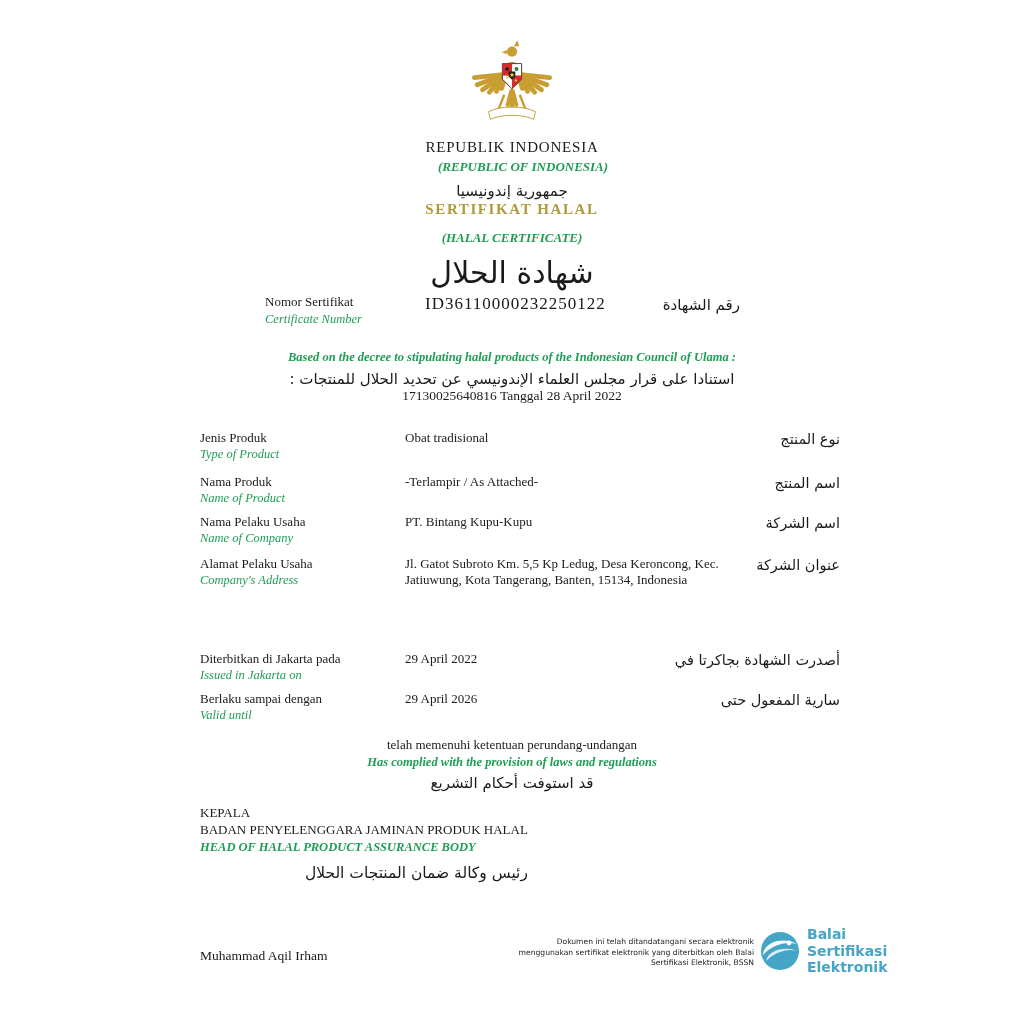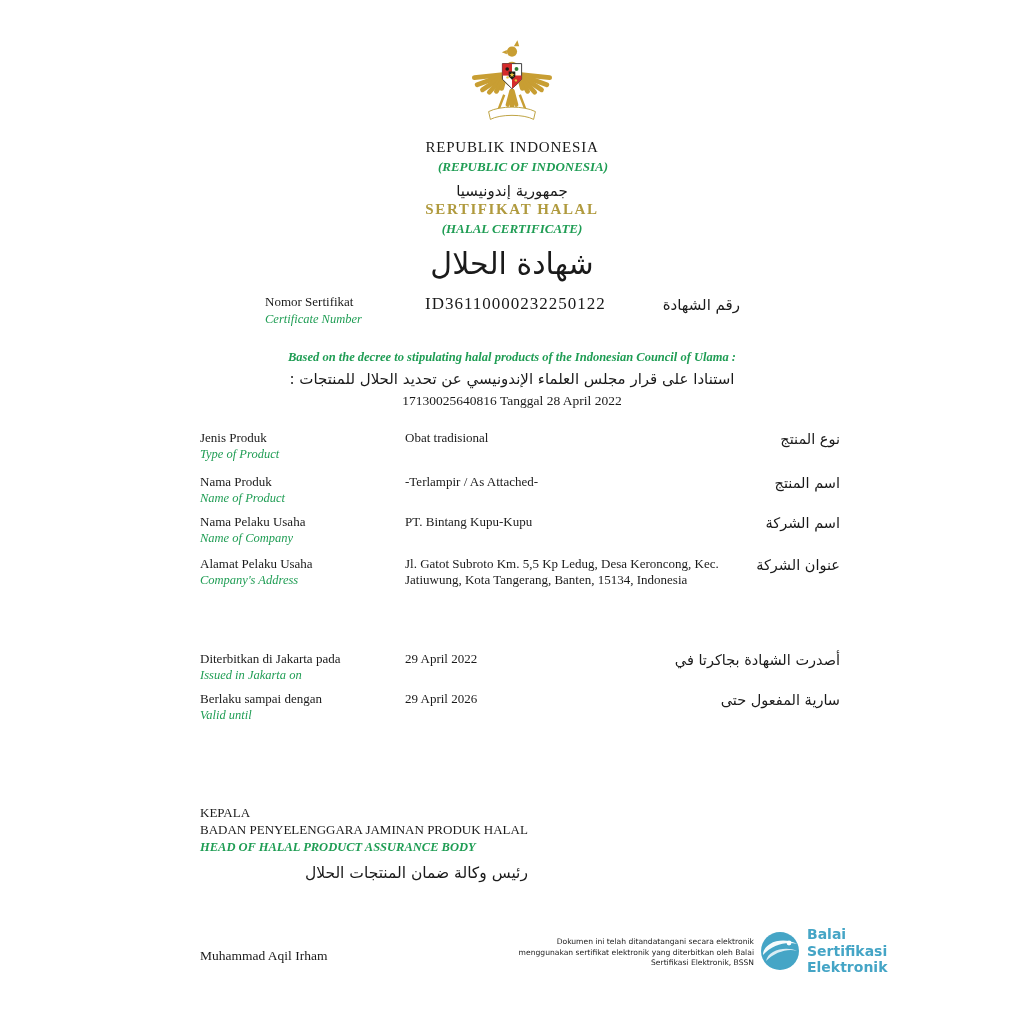--- a/index.html
+++ b/index.html
@@ -22,37 +22,37 @@
   .g-dark { fill:#1d1b14; }
   .g-star { fill:#e8c63f; }
   .g-green { fill:#2e7d32; }
 
   
   .header-text { position:absolute; top:139px; left:0; right:0; text-align:center; }
   .republik { font-size:15px; letter-spacing:.8px; }
   .republik-en { font-size:13px; margin-top:3px;padding-left:22px; }
   .republik-ar { font-size:15px; margin-top:7px; }
   .sert-halal { font-size:15px; letter-spacing:1.6px; font-weight:bold; color:var(--gold-title,#b09a3e); margin-top:1px; }
-  .sert-halal-en { font-size:13px; margin-top:3px;font-family:Liberation Serif, serif; }
+  .sert-halal-en { font-size:13px; margin-top:12px;font-family:Liberation Serif, serif; }
   .sert-halal-ar { font-size:30px; margin-top:9px; }
 
   
   .certnum { position:absolute; top:294px; left:0; width:100%; height:40px; }
   .cn-label { position:absolute; left:265px; top:0; }
   .cn-id { font-size:13px; }
   .cn-en { font-size:12.5px; margin-top:2px; }
   .cn-value { position:absolute; left:425px; top:0; font-size:17px; letter-spacing:1px; }
   .cn-ar { position:absolute; right:284px; top:2px; font-size:15px; }
 
   
   .decree { position:absolute; top:347px; left:0; right:0; text-align:center; }
   .decree-id { font-size:13px; }
   .decree-en { font-size:12.5px; margin-top:3px; }
   .decree-ar { font-size:15px; margin-top:5px; }
-  .decree-num { font-size:13.5px; margin-top:5px; }
+  .decree-num { font-size:13.5px; }
 
   
   .frow { position:absolute; left:0; width:100%; }
   .f-label { position:absolute; left:200px; width:200px; line-height:1.22; }
   .f-id { font-size:13px; }
   .f-en { font-size:12.5px; margin-top:1px; }
   .f-value { position:absolute; left:405px; width:335px; font-size:13px; line-height:1.22; }
   .f-ar { position:absolute; right:184px; top:1px; font-size:14.5px; }
 
   
@@ -208,20 +208,25 @@
 
   <div class="frow" style="top:691px">
     <div class="f-label">
       <div class="f-id">Berlaku sampai dengan</div>
       <div class="f-en green">Valid until</div>
     </div>
     <div class="f-value">29 April 2026</div>
     <div class="f-ar ar" lang="ar">سارية المفعول حتى</div>
   </div>
 
+  <div class="compliance">
+    <div class="comp-id">telah memenuhi ketentuan perundang-undangan</div>
+    <div class="comp-en green-bold">Has complied with the provision of laws and regulations</div>
+    <div class="comp-ar ar" lang="ar">قد استوفت أحكام التشريع</div>
+  </div>
 
   <div class="signatory">
     <div class="sig-kepala">KEPALA</div>
     <div class="sig-org">BADAN PENYELENGGARA JAMINAN PRODUK HALAL</div>
     <div class="sig-en green-bold">HEAD OF HALAL PRODUCT ASSURANCE BODY</div>
     <div class="sig-ar ar" lang="ar">رئيس وكالة ضمان المنتجات الحلال</div>
   </div>
 
   <div class="sig-name">Muhammad Aqil Irham</div>
 

